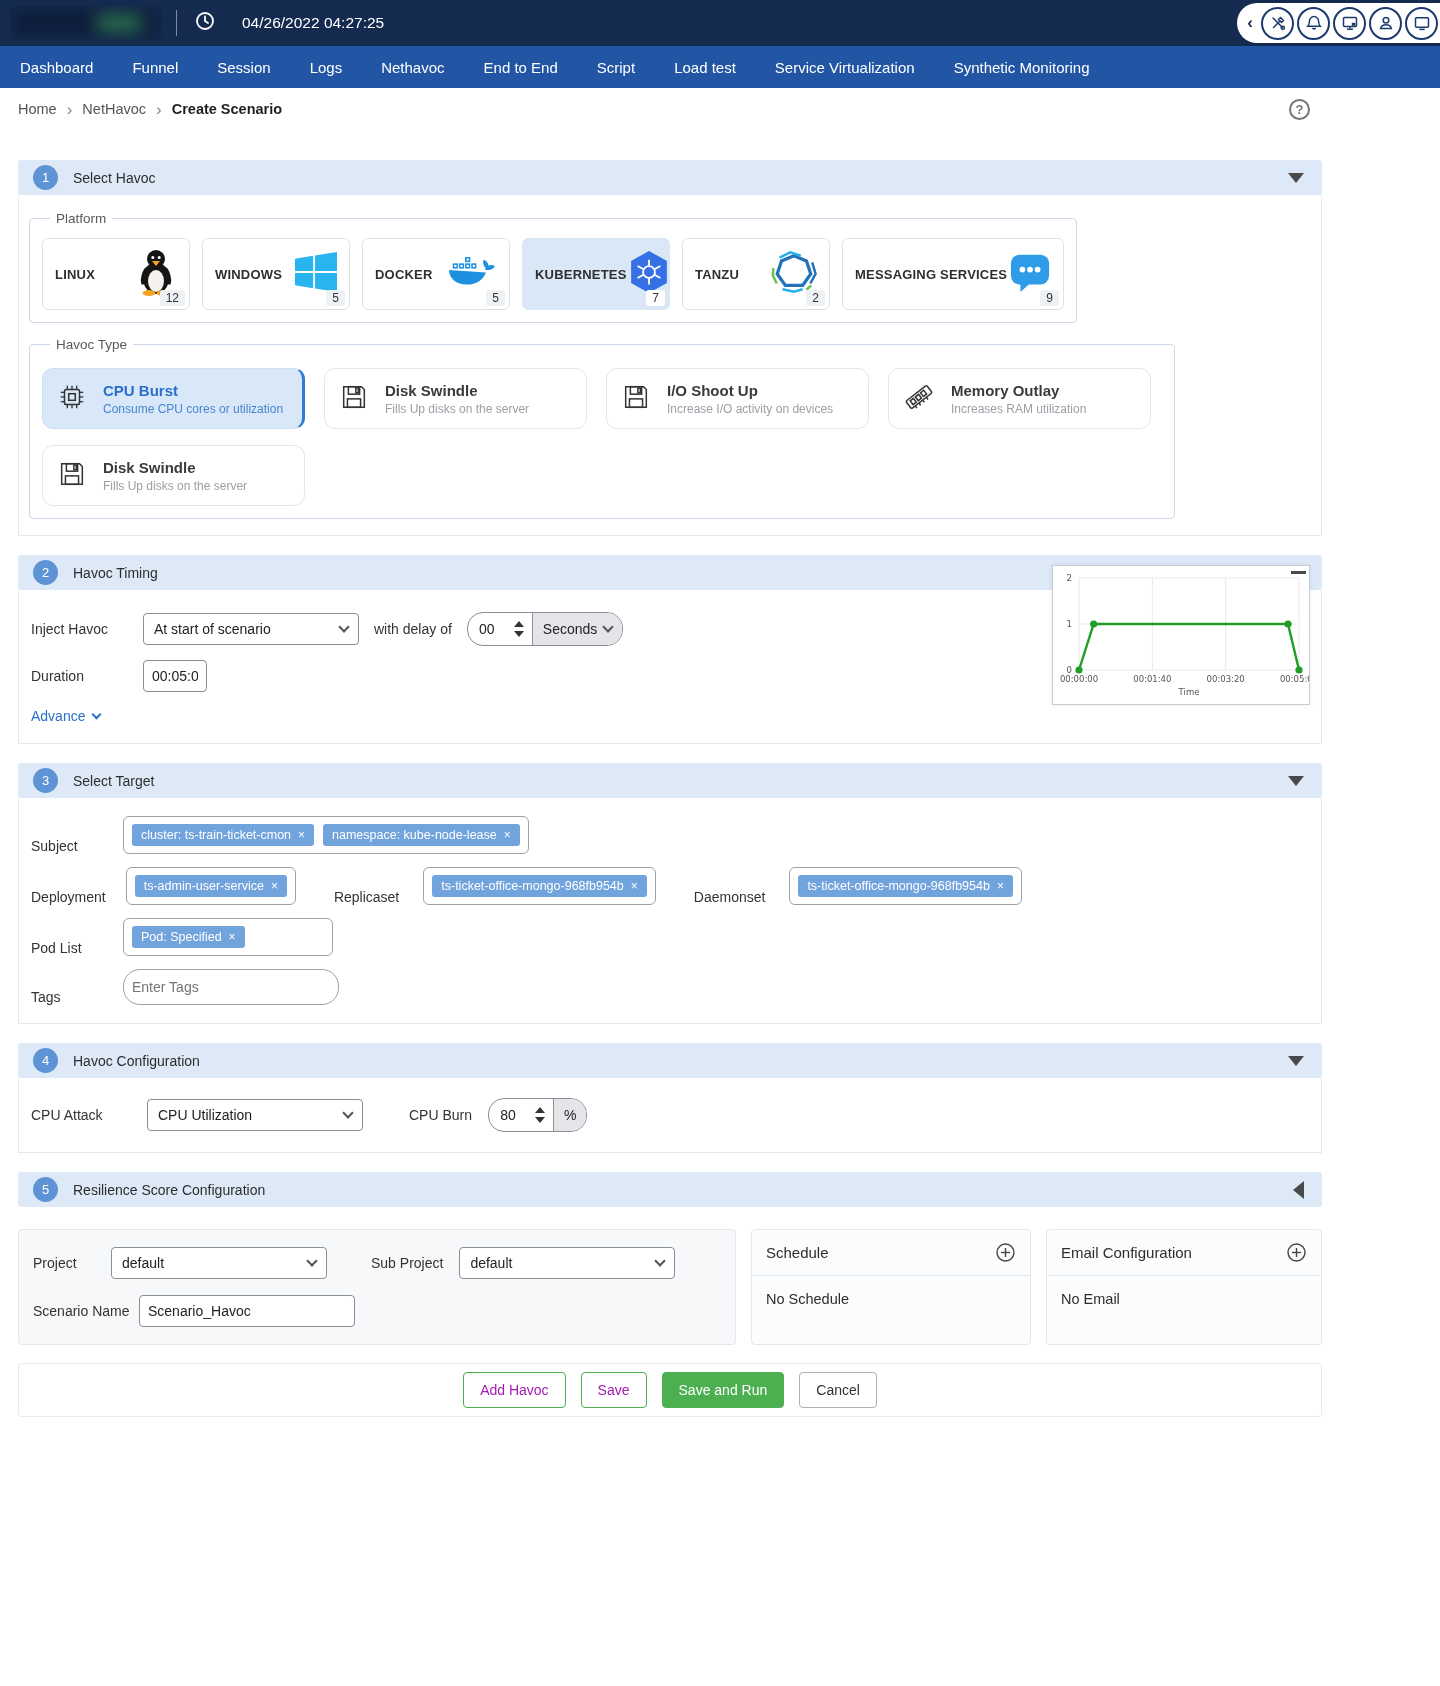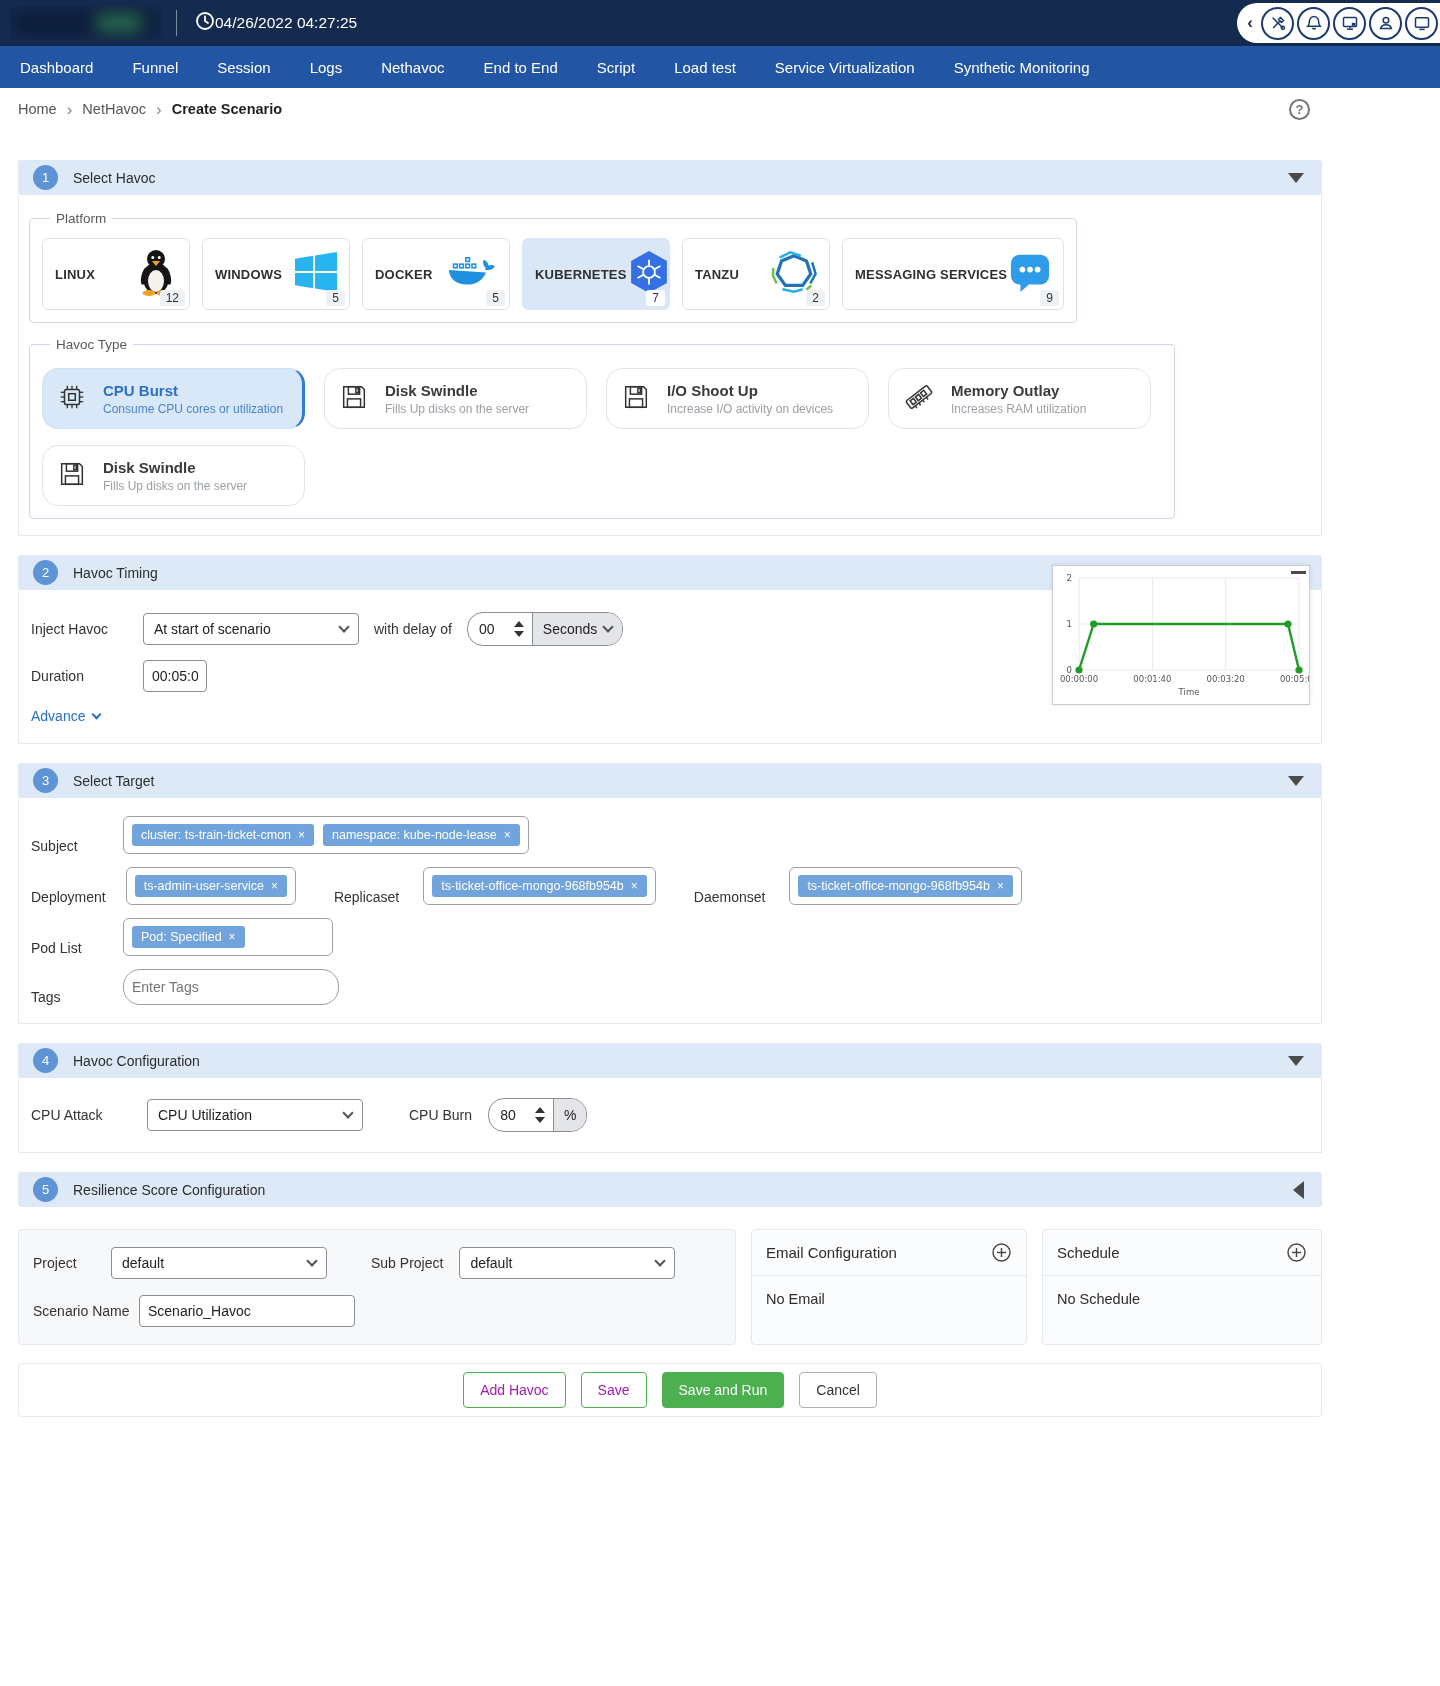--- a/index.html
+++ b/index.html
@@ -5,21 +5,21 @@
   * { box-sizing: border-box; margin:0; padding:0; }
   body { width:1440px; min-height:1686px; background:#fff; font-family:"Liberation Sans",sans-serif; color:#333; position:relative; }
 
   
   .topbar{height:46px;background:#152a4f;display:flex;align-items:center;position:relative;}
   .logo-wrap{position:relative;width:152px;height:34px;margin-left:10px;overflow:hidden;}
   .blob{position:absolute;filter:blur(8px);border-radius:6px;}
   .b1{left:2px;top:4px;width:146px;height:26px;background:#0d1d3a;}
   .b2{left:86px;top:8px;width:46px;height:18px;background:#2e7a52;opacity:.85;}
   .topbar-divider{width:1px;height:26px;background:rgba(255,255,255,.45);margin:0 18px 0 14px;}
-  .datetime{color:#fff;font-size:15.5px;display:flex;align-items:center;gap:0;}
+  .datetime{color:#fff;font-size:15.5px;display:flex;align-items:center;gap:27px;}
   .icon-pill{position:absolute;right:0;top:3px;height:40px;background:#fff;border-radius:20px 0 0 20px;display:flex;align-items:center;padding:0 2px 0 10px;gap:3px;}
   .pill-chevron{color:#15294e;font-size:17px;font-weight:bold;margin-right:5px;cursor:pointer;}
   .pill-icon{width:33px;height:33px;border-radius:50%;border:2px solid #1c3a6d;display:flex;align-items:center;justify-content:center;cursor:pointer;background:#fff;}
   .pill-icon svg{stroke:#1c3a6d;fill:none;stroke-width:1.5;}
 
   
   .navbar{height:42px;background:#2256a4;display:flex;align-items:center;padding:0 20px;gap:39px;}
   .nav-item{color:#fff;font-size:15px;cursor:pointer;white-space:nowrap;}
 
   
@@ -55,21 +55,21 @@
   
   .cat-fs{display:inline-block;margin-bottom:16px;}
   .seg{display:inline-flex;border:1px solid #7aa9dd;border-radius:4px;overflow:hidden;margin-top:6px;}
   .seg-btn{padding:10px 22px;font-size:14px;color:#3c7cc9;background:#fff;border-right:1px solid #7aa9dd;cursor:pointer;white-space:nowrap;}
   .seg-btn:last-child{border-right:none;}
   .seg-btn.selected{background:#4d8ad6;color:#fff;}
 
   
   .ht-fs{width:1146px;}
   .ht-grid{display:flex;flex-wrap:wrap;gap:16px 19px;margin-top:10px;}
-  .hcard{width:263px;height:61px;border:1px solid #e2e5e9;border-radius:16px;background:#fff;display:flex;align-items:center;padding:0 14px;gap:16px;cursor:pointer;}
+  .hcard{width:263px;height:61px;border:1px solid #e2e5e9;border-radius:11px;background:#fff;display:flex;align-items:center;padding:0 14px;gap:16px;cursor:pointer;}
   .hcard.selected{background:#d9e8f8;border-color:#cfe0f4;border-right:3px solid #2f7bd6;}
   .hcard .ht-title{font-size:15px;font-weight:700;color:#3a3a3a;}
   .hcard .ht-sub{font-size:12px;color:#9aa0a6;margin-top:3px;}
   .hcard.selected .ht-title{color:#2a6fc9;}
   .hcard.selected .ht-sub{color:#4a84cf;}
   .hicon svg{stroke:#333;fill:none;stroke-width:1.6;}
 
   
   .frow{display:flex;align-items:center;}
   .flabel{font-size:14px;color:#333;}
@@ -573,47 +573,47 @@
           <span>default</span>
             <i class="chev"></i>
         </div>
       </div>
       <div class="frow" style="margin-top:16px;">
         <span class="flabel" style="width:106px;">Scenario Name</span>
         <input class="txt-input" style="width: 216px;" value="Scenario_Havoc">
       </div>
     </div>
 
+    <div class="panel panel-schedule">
+      <div class="panel-head">
+        <span class="panel-title">Schedule</span>
+        <span class="plus-icon">
+          <svg width="21" height="21" viewBox="0 0 21 21">
+              <circle cx="10.5" cy="10.5" r="8.5"></circle>
+              <line x1="10.5" y1="6" x2="10.5" y2="15"></line>
+              <line x1="6" y1="10.5" x2="15" y2="10.5"></line>
+            </svg>
+        </span>
+      </div>
+      <div class="panel-body">No Schedule</div>
+    </div>
+
     <div class="panel panel-email">
       <div class="panel-head">
         <span class="panel-title">Email Configuration</span>
         <span class="plus-icon">
           <svg width="21" height="21" viewBox="0 0 21 21">
               <circle cx="10.5" cy="10.5" r="8.5"></circle>
               <line x1="10.5" y1="6" x2="10.5" y2="15"></line>
               <line x1="6" y1="10.5" x2="15" y2="10.5"></line>
             </svg>
         </span>
       </div>
       <div class="panel-body">No Email</div>
     </div>
-
-    <div class="panel panel-schedule">
-      <div class="panel-head">
-        <span class="panel-title">Schedule</span>
-        <span class="plus-icon">
-          <svg width="21" height="21" viewBox="0 0 21 21">
-              <circle cx="10.5" cy="10.5" r="8.5"></circle>
-              <line x1="10.5" y1="6" x2="10.5" y2="15"></line>
-              <line x1="6" y1="10.5" x2="15" y2="10.5"></line>
-            </svg>
-        </span>
-      </div>
-      <div class="panel-body">No Schedule</div>
-    </div>
   </div>
 
   <div class="footer-bar">
     <button class="btn btn-outline-green">Add Havoc</button>
     <button class="btn btn-outline-green">Save</button>
     <button class="btn btn-green">Save and Run</button>
     <button class="btn btn-cancel">Cancel</button>
   </div>
 
 </div>

